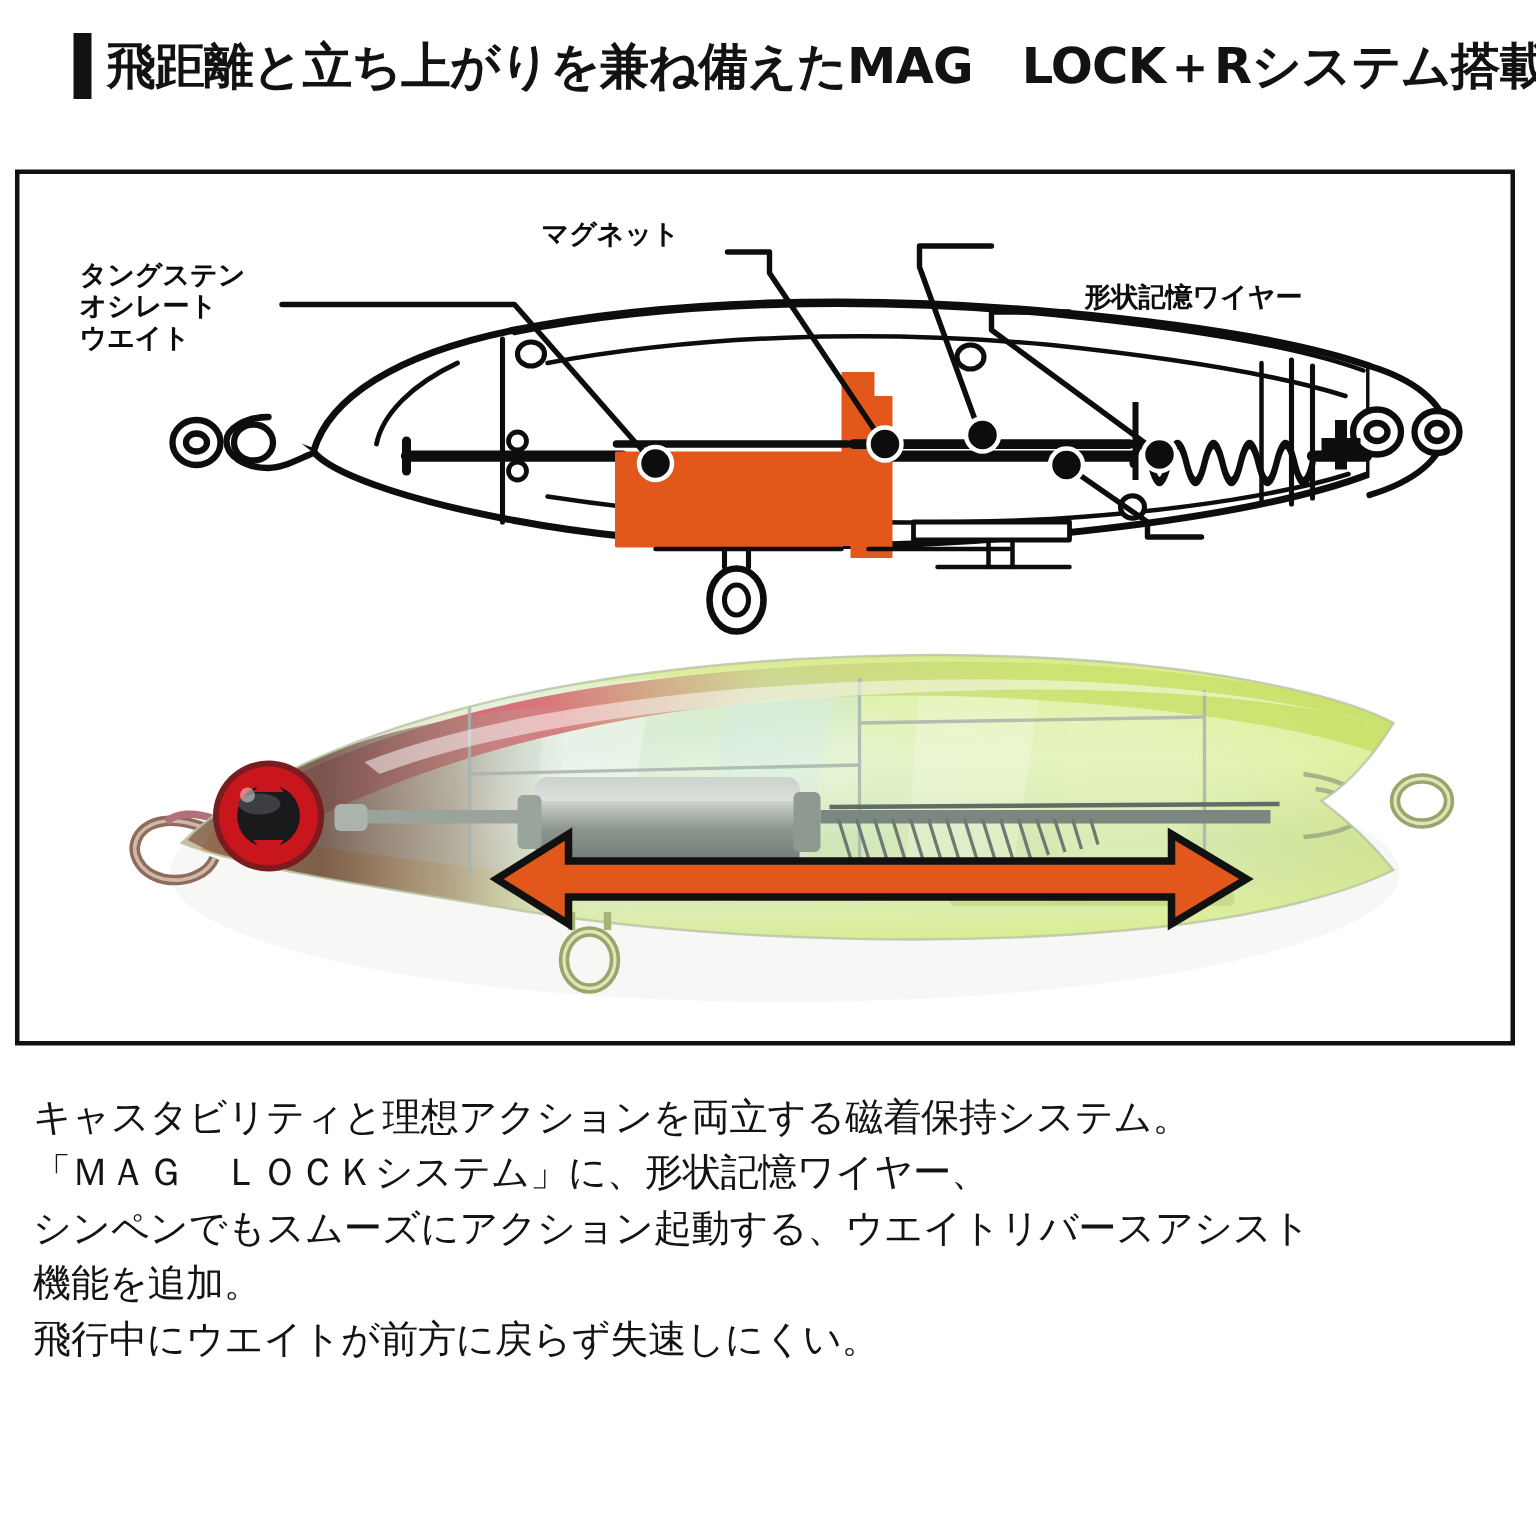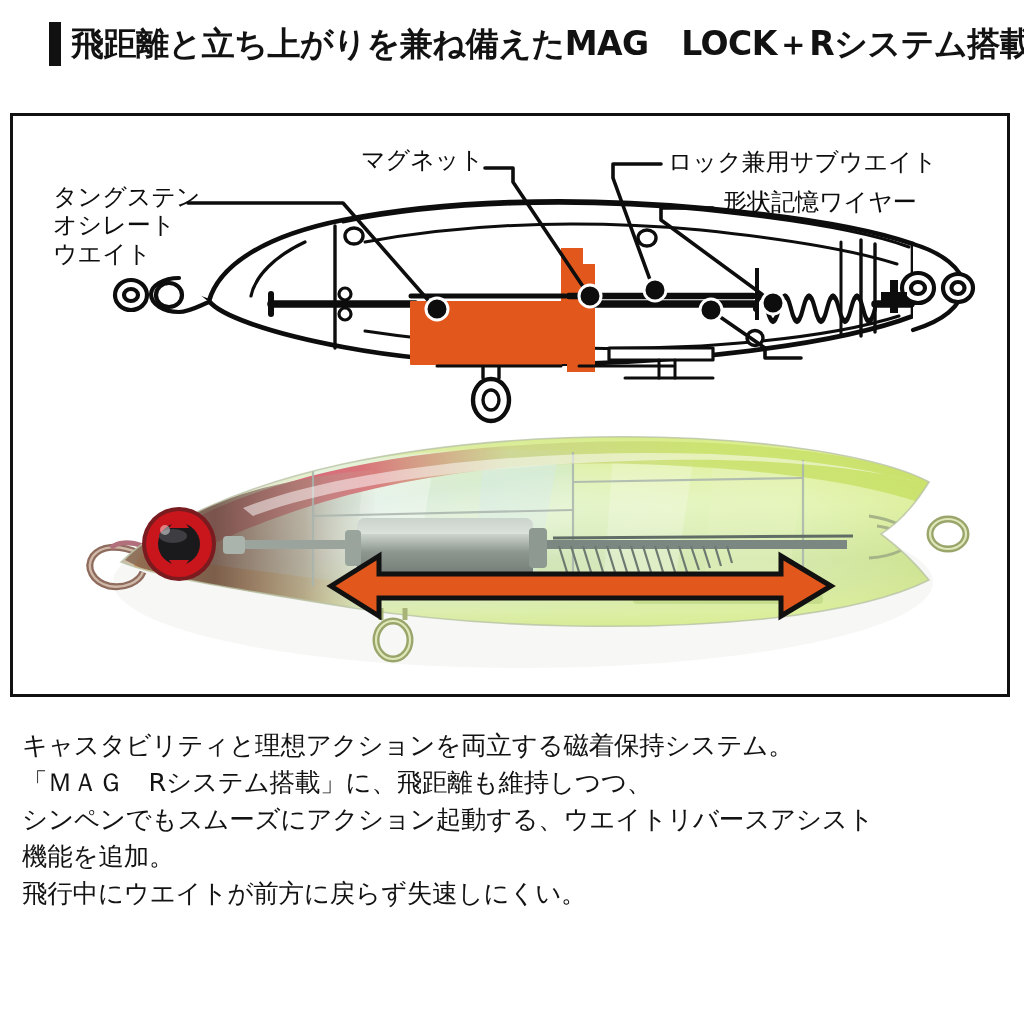--- a/index.html
+++ b/index.html
@@ -52,27 +52,27 @@
     border: 3px solid #111111;
     box-sizing: border-box;
     background: #ffffff;
     overflow: hidden;
   }
 
   
   .callout {
     position: absolute;
     font-family: "DejaVu Sans", "Liberation Sans", sans-serif;
-    font-weight: normal;
+    font-weight: bold;
     color: #0d0d0d;
-    font-size: 24px;
+    font-size: 18px;
     line-height: 1.18;
     white-space: pre;
   }
-  #lbl-tungsten { left: 40px; top: 57px; margin-top: 10px; }
+  #lbl-tungsten { left: 40px; top: 57px; }
   #lbl-magnet   { left: 348px; top: 30px; }
   #lbl-sublock  { left: 655px; top: 32px; }
   #lbl-memwire  { left: 710px; top: 72px; text-align: right; }
   #lbl-kickback { left: 793px; top: 226px; }
 
   #diagram-svg, #photo-svg {
     position: absolute;
     left: 0;
     top: 0;
   }
@@ -198,21 +198,20 @@
       <circle cx="642" cy="174" r="11"></circle>
       <circle cx="760" cy="187" r="11"></circle>
       <circle cx="698" cy="194" r="11"></circle>
     </g>
   </svg>
 
   <div class="callout" id="lbl-tungsten">タングステン
 オシレート
 ウエイト</div>
   <div class="callout" id="lbl-magnet">マグネット</div>
-  <div class="callout" id="lbl-sublock">ロック兼用サブウエイト</div>
   <div class="callout" id="lbl-memwire">形状記憶ワイヤー</div>
 
   <svg id="photo-svg" width="1000" height="584" viewBox="0 0 1000 584">
     <defs>
 
       <linearGradient id="bodyH" x1="0" y1="0" x2="1" y2="0">
         <stop offset="0.00" stop-color="#c7b099"></stop>
         <stop offset="0.06" stop-color="#d99a6e"></stop>
         <stop offset="0.13" stop-color="#dfd4c0"></stop>
         <stop offset="0.22" stop-color="#ddeadf"></stop>
@@ -391,16 +390,16 @@
                L 366 440 L 366 458
                L 768 458 L 768 440
                L 818 470
                L 768 500 L 768 482
                L 366 482 L 366 500 Z" fill="#E2571C" stroke="#111111" stroke-width="5" stroke-linejoin="miter"></path>
     </g>
   </svg>
 </div>
 
 <div id="body-text">キャスタビリティと理想アクションを両立する磁着保持システム。
-「ＭＡＧ　Rシステム搭載」に、飛距離も維持しつつ、
+「ＭＡＧ　ＬＯＣＫシステム」に、形状記憶ワイヤー、
 シンペンでもスムーズにアクション起動する、ウエイトリバースアシスト
 機能を追加。
 飛行中にウエイトが前方に戻らず失速しにくい。</div>
 
 </body></html>

